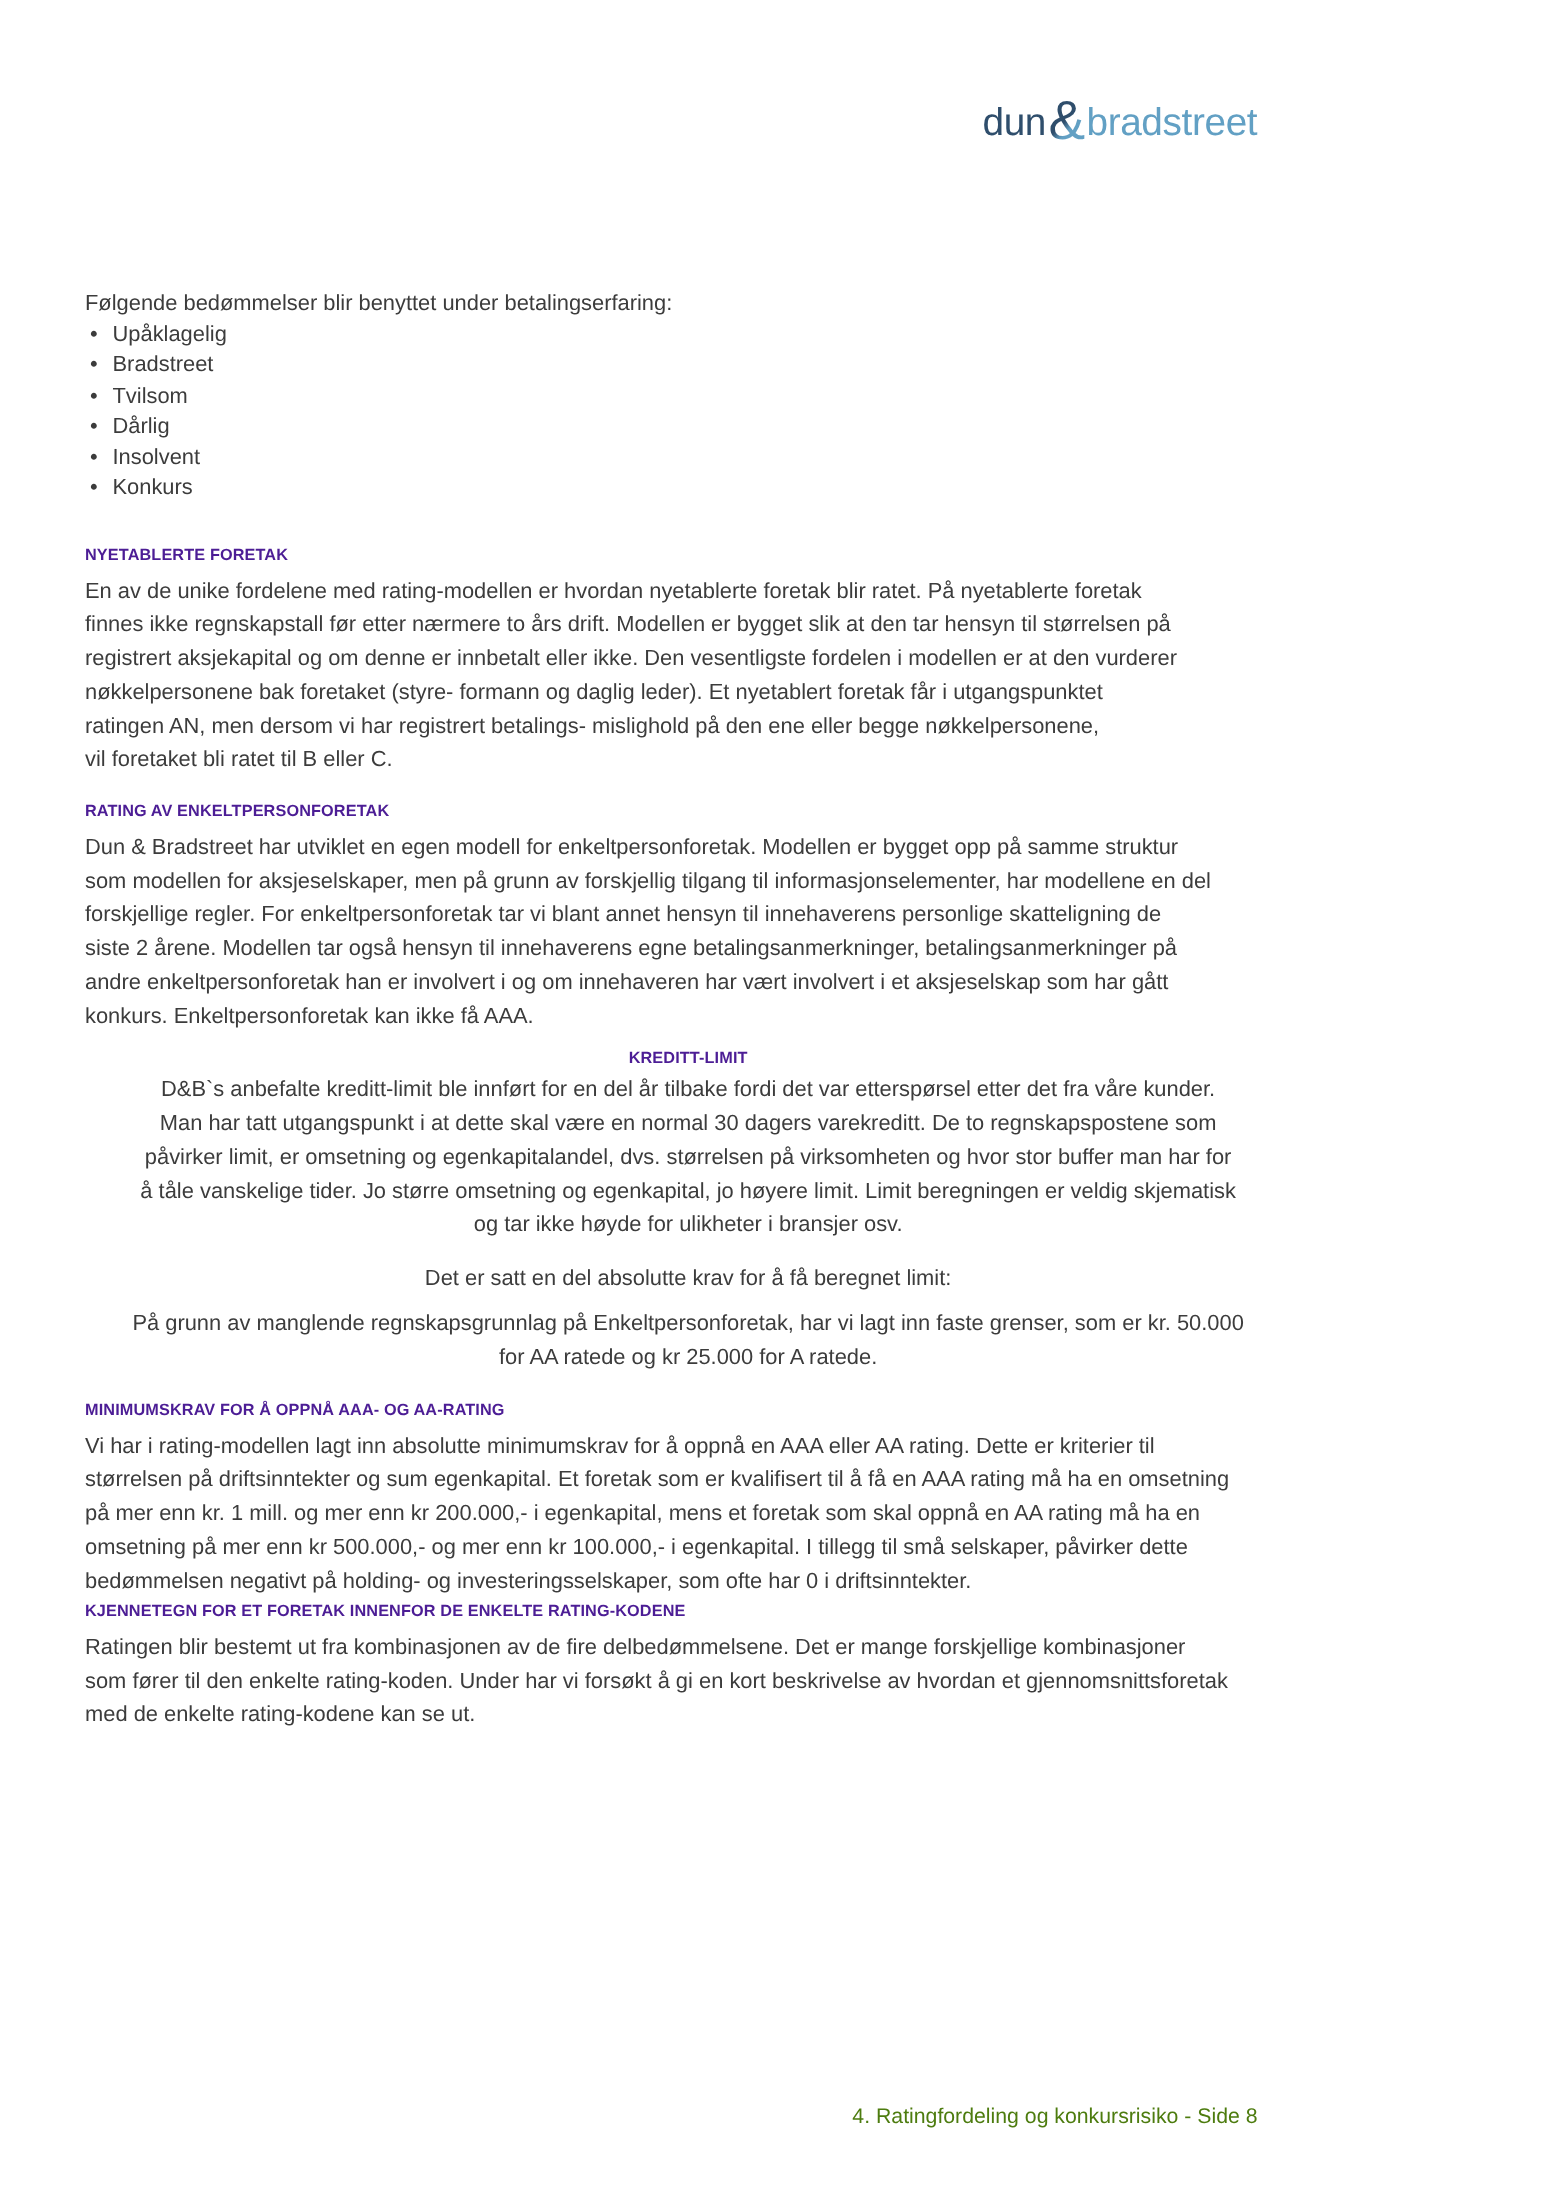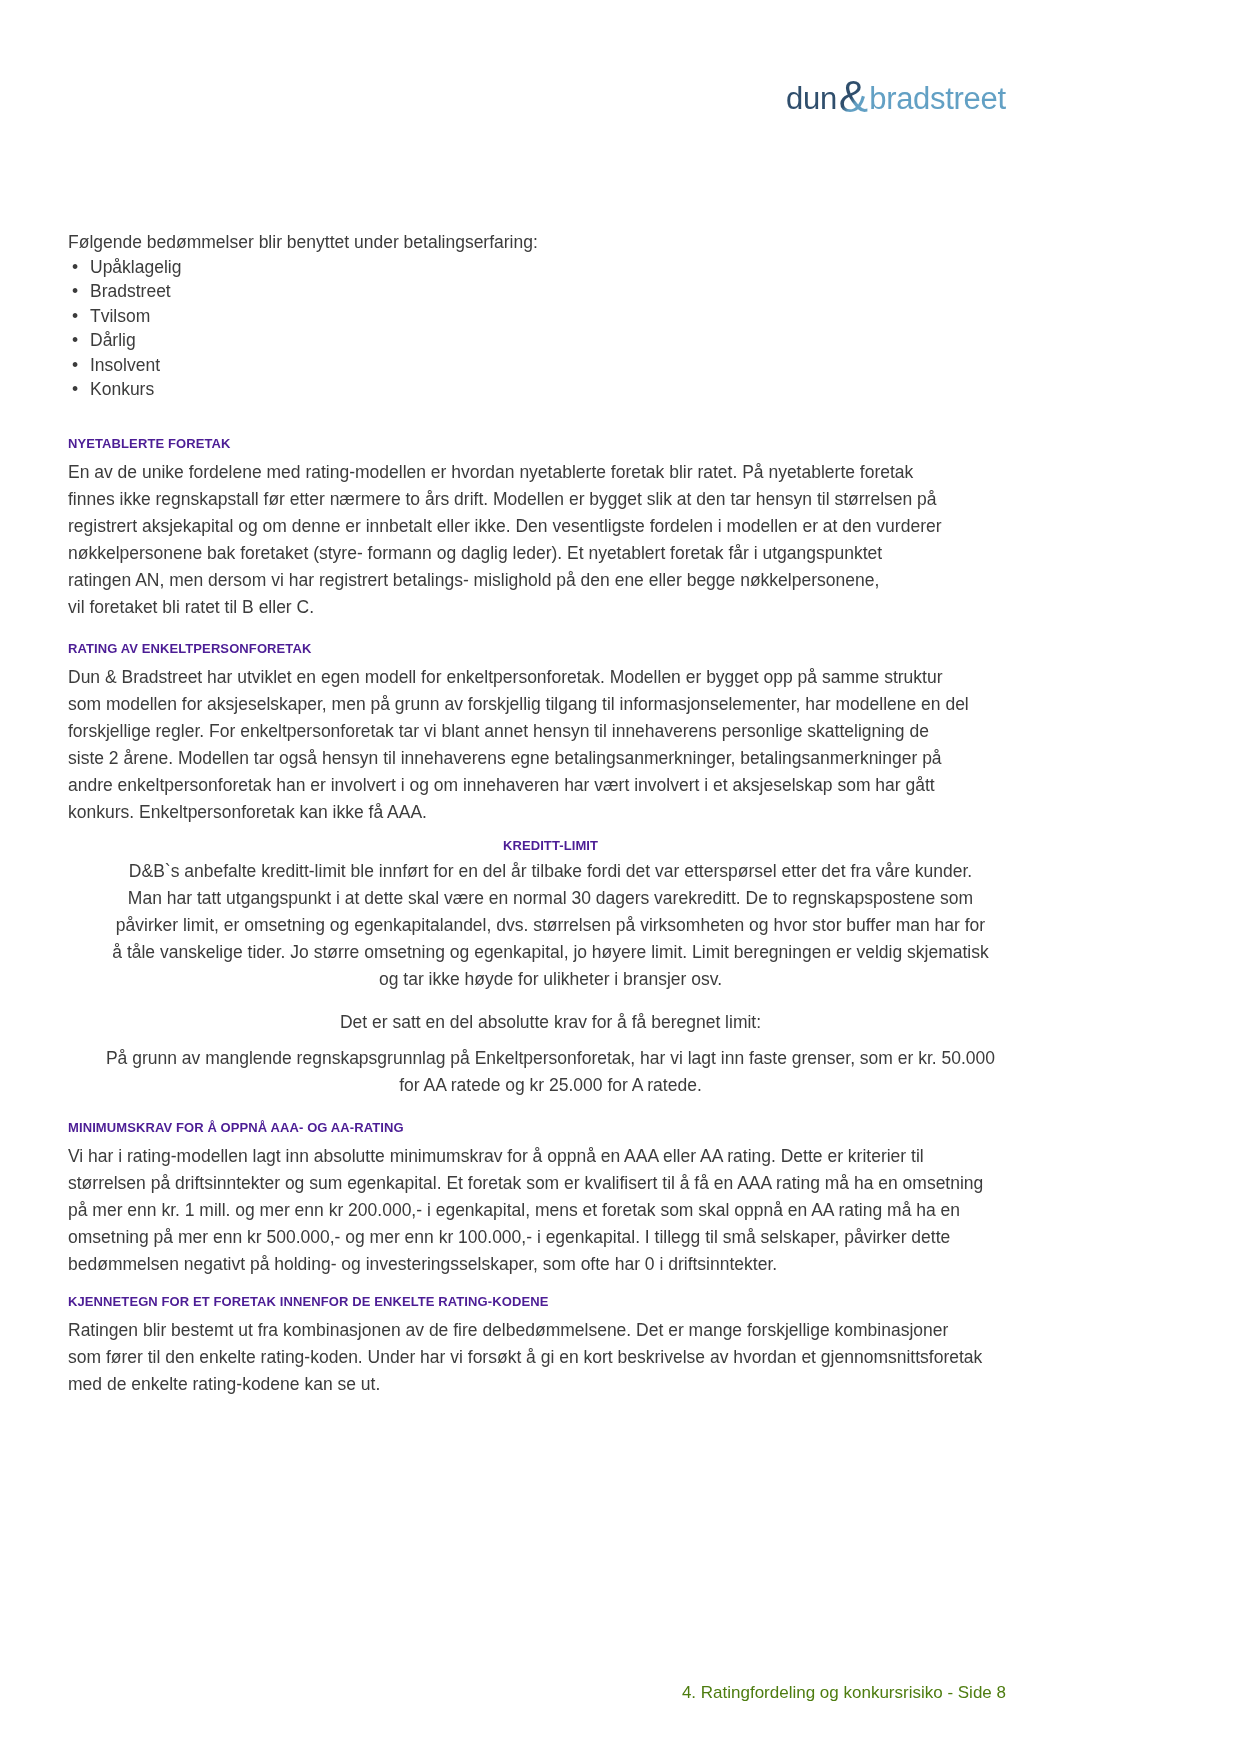--- a/index.html
+++ b/index.html
@@ -33,21 +33,21 @@
   ul.bullets li::before{content:"\2022";position:absolute;left:4px;}
   .section .heading{
     margin:0;font-size:13px;font-weight:bold;color:#4c1d95;line-height:22px;letter-spacing:0.1px;
   }
   .section .body{margin:4px 0 0;line-height:27px;white-space:pre-line;}
   .s1{margin-top:31px;}
   .s2{margin-top:17px;}
   .s3{margin-top:9px;text-align:center;}
   .s3 .body{margin-top:1px;}
   .s4{margin-top:18px;}
-  .s5{margin-top:13px;}
+  .s5{}
   .limit-lead{margin-top:17px;line-height:24.5px;}
   .limit-note{margin:11px 0 0;line-height:27px;white-space:pre-line;}
   
   .footer{
     position:absolute;top:1683px;left:68px;width:938px;text-align:right;
     font-size:17px;color:#4d7c0f;line-height:20px;
   }
 </style>
 </head>
 <body>

